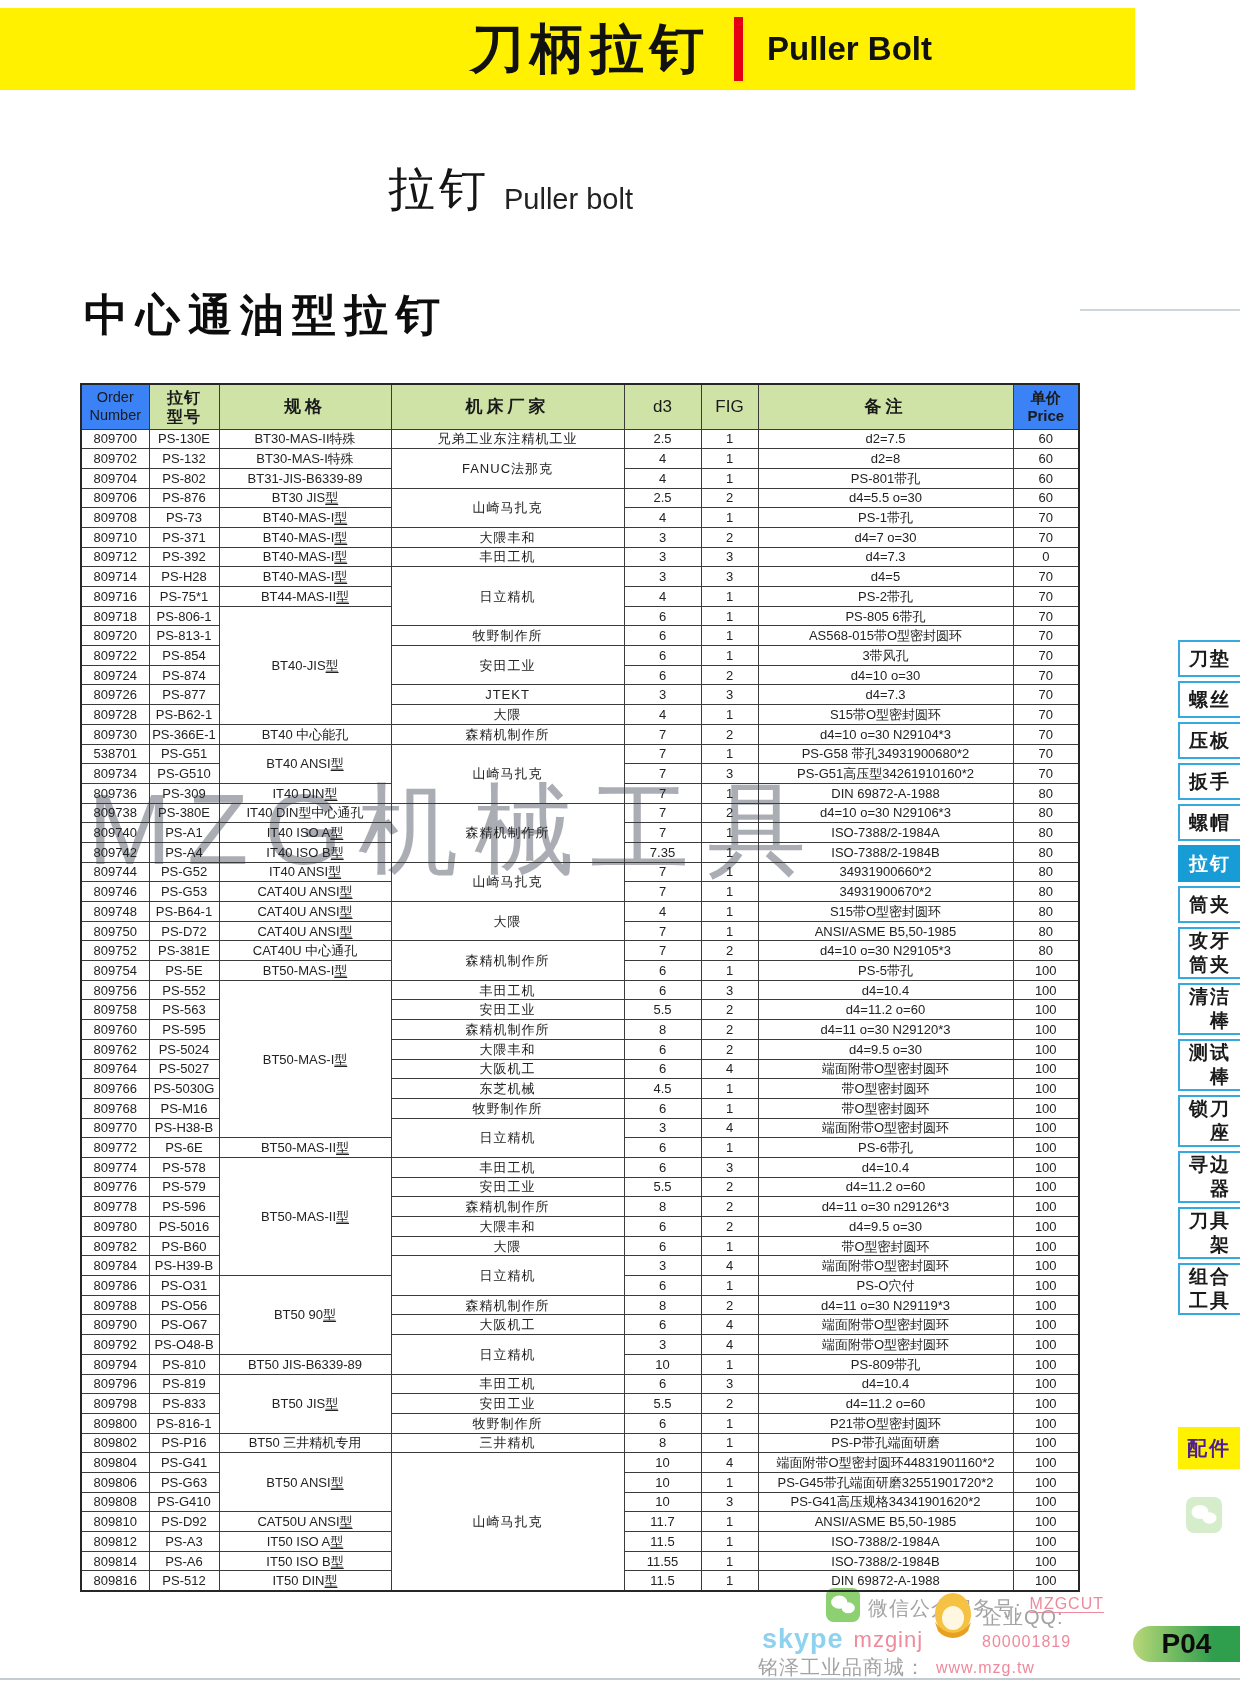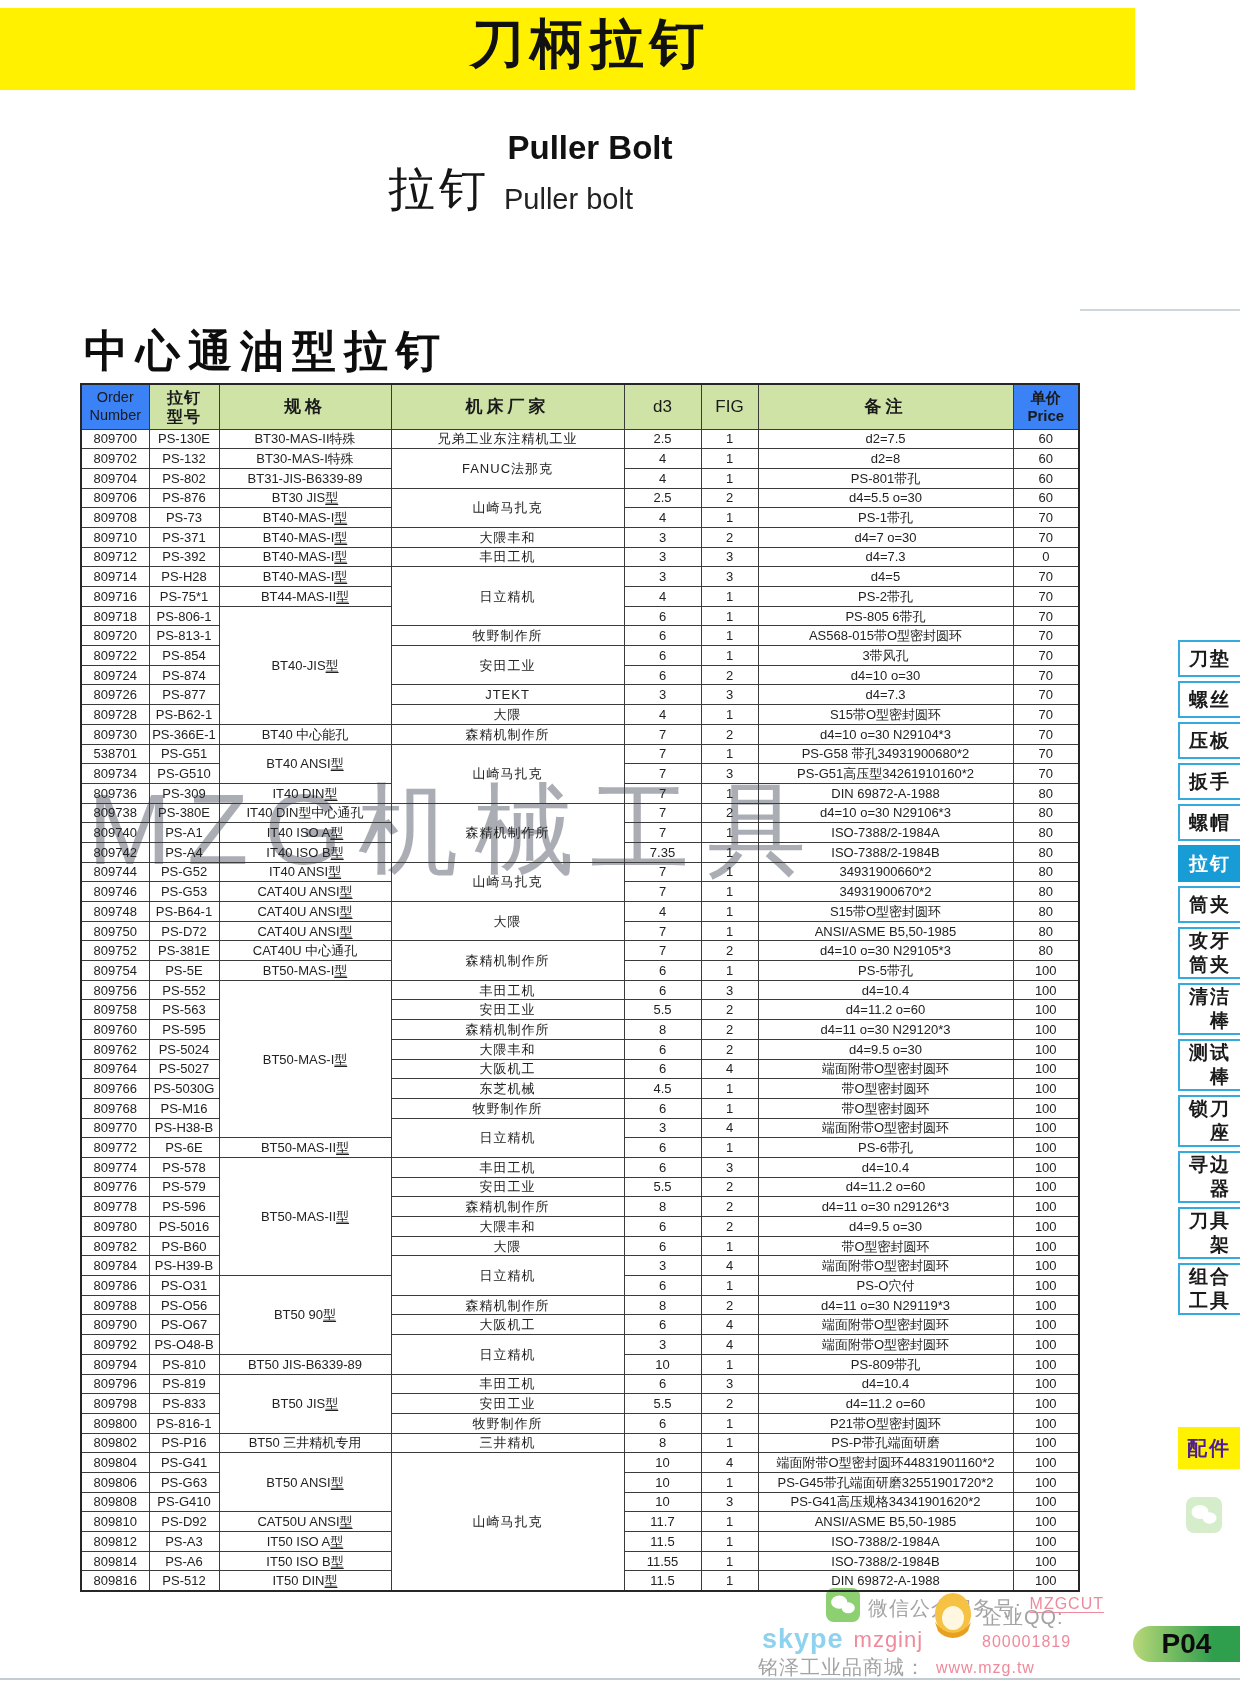--- a/index.html
+++ b/index.html
@@ -1,30 +1,30 @@
 <!DOCTYPE html>
 <html><head>
 <meta charset="utf-8">
 <style>
   html,body{margin:0;padding:0;background:#fff;}
   .page{position:relative;width:1240px;height:1683px;background:#fff;overflow:hidden;
         font-family:"Liberation Sans","DejaVu Sans",sans-serif;color:#1a1a1a;}
   
   .yellow-band{position:absolute;left:0;top:8px;width:1135px;height:82px;background:#fff100;}
-  .band-inner{position:absolute;left:470px;top:0;height:100%;display:flex;align-items:center;gap:24px;flex-direction:column;}
+  .band-inner{position:absolute;left:470px;top:0;height:100%;display:flex;align-items:center;gap:24px;}
   .band-zh{font-size:54px;font-weight:700;letter-spacing:6px;color:#111;}
   .band-divider{width:9px;height:64px;background:#e60013;}
   .band-en{font-size:33px;font-weight:700;color:#111;}
   .line-right{position:absolute;left:1080px;top:309px;width:160px;height:2px;background:#cdd6db;}
   .bottom-line{position:absolute;left:0;top:1678px;width:1240px;height:2px;background:#c2ccd1;}
   
   .subtitle{position:absolute;left:388px;top:158px;display:flex;align-items:flex-end;gap:14px;}
   .sub-zh{font-size:47px;color:#151515;letter-spacing:4px;}
   .sub-en{font-size:29px;color:#222;padding-bottom:5px;}
-  .section-title{position:absolute;left:84px;top:286px;display:flex;align-items:flex-end;gap:18px;margin-top:36px;}
+  .section-title{position:absolute;left:84px;top:286px;display:flex;align-items:flex-end;gap:18px;}
   .sec-zh{font-size:44px;font-weight:700;letter-spacing:8px;color:#0d0d0d;}
   .sec-en{font-size:28px;color:#2b2b2b;padding-bottom:4px;}
   
   .watermark{position:absolute;left:88px;top:764px;font-size:100px;font-weight:400;letter-spacing:16px;
              color:#0f172a;opacity:.35;z-index:0;white-space:nowrap;}
   
   .main-table{position:absolute;left:80px;top:383px;width:998px;border-collapse:collapse;table-layout:fixed;
               z-index:1;background:transparent;border:2.5px solid #262626;}
   .main-table th,.main-table td{border:1.5px solid #3b3b3b;padding:0 2px;text-align:center;overflow:hidden;}
   .main-table th{height:43.5px;line-height:1.2;white-space:pre-line;}

